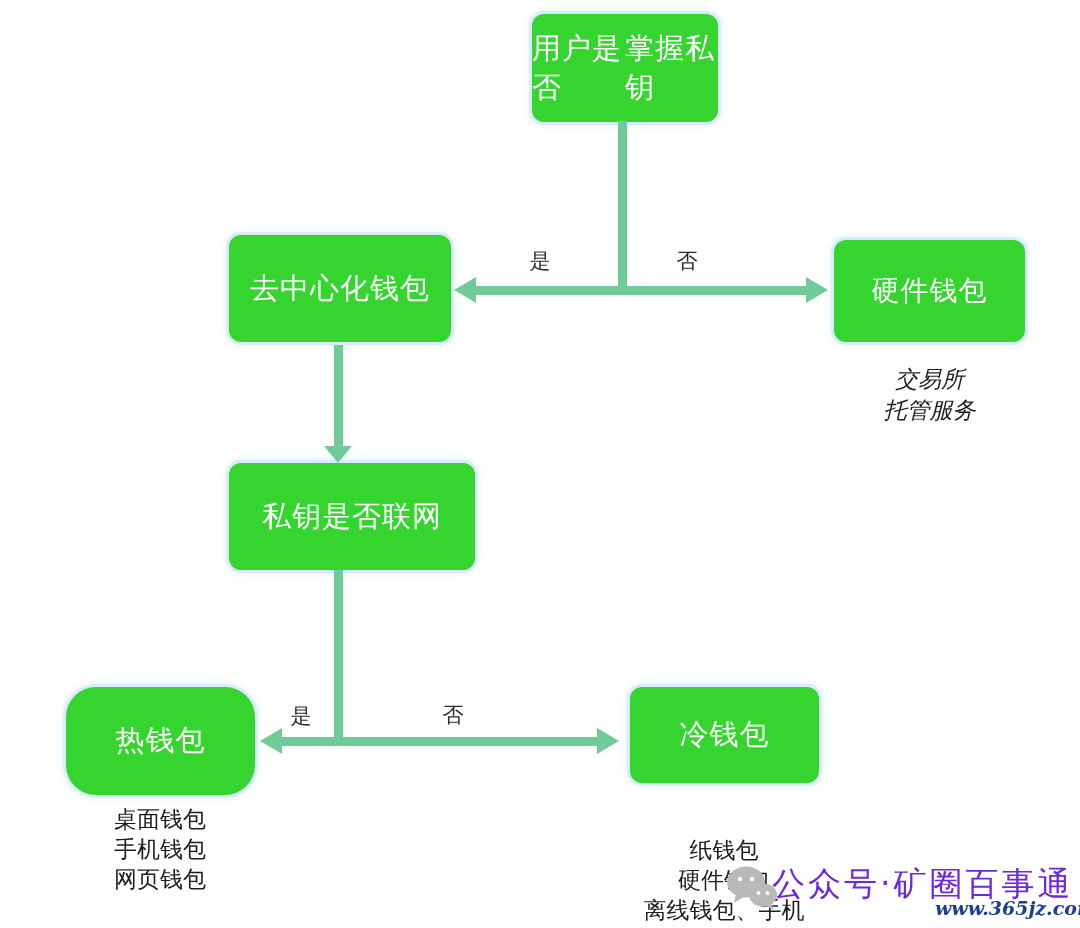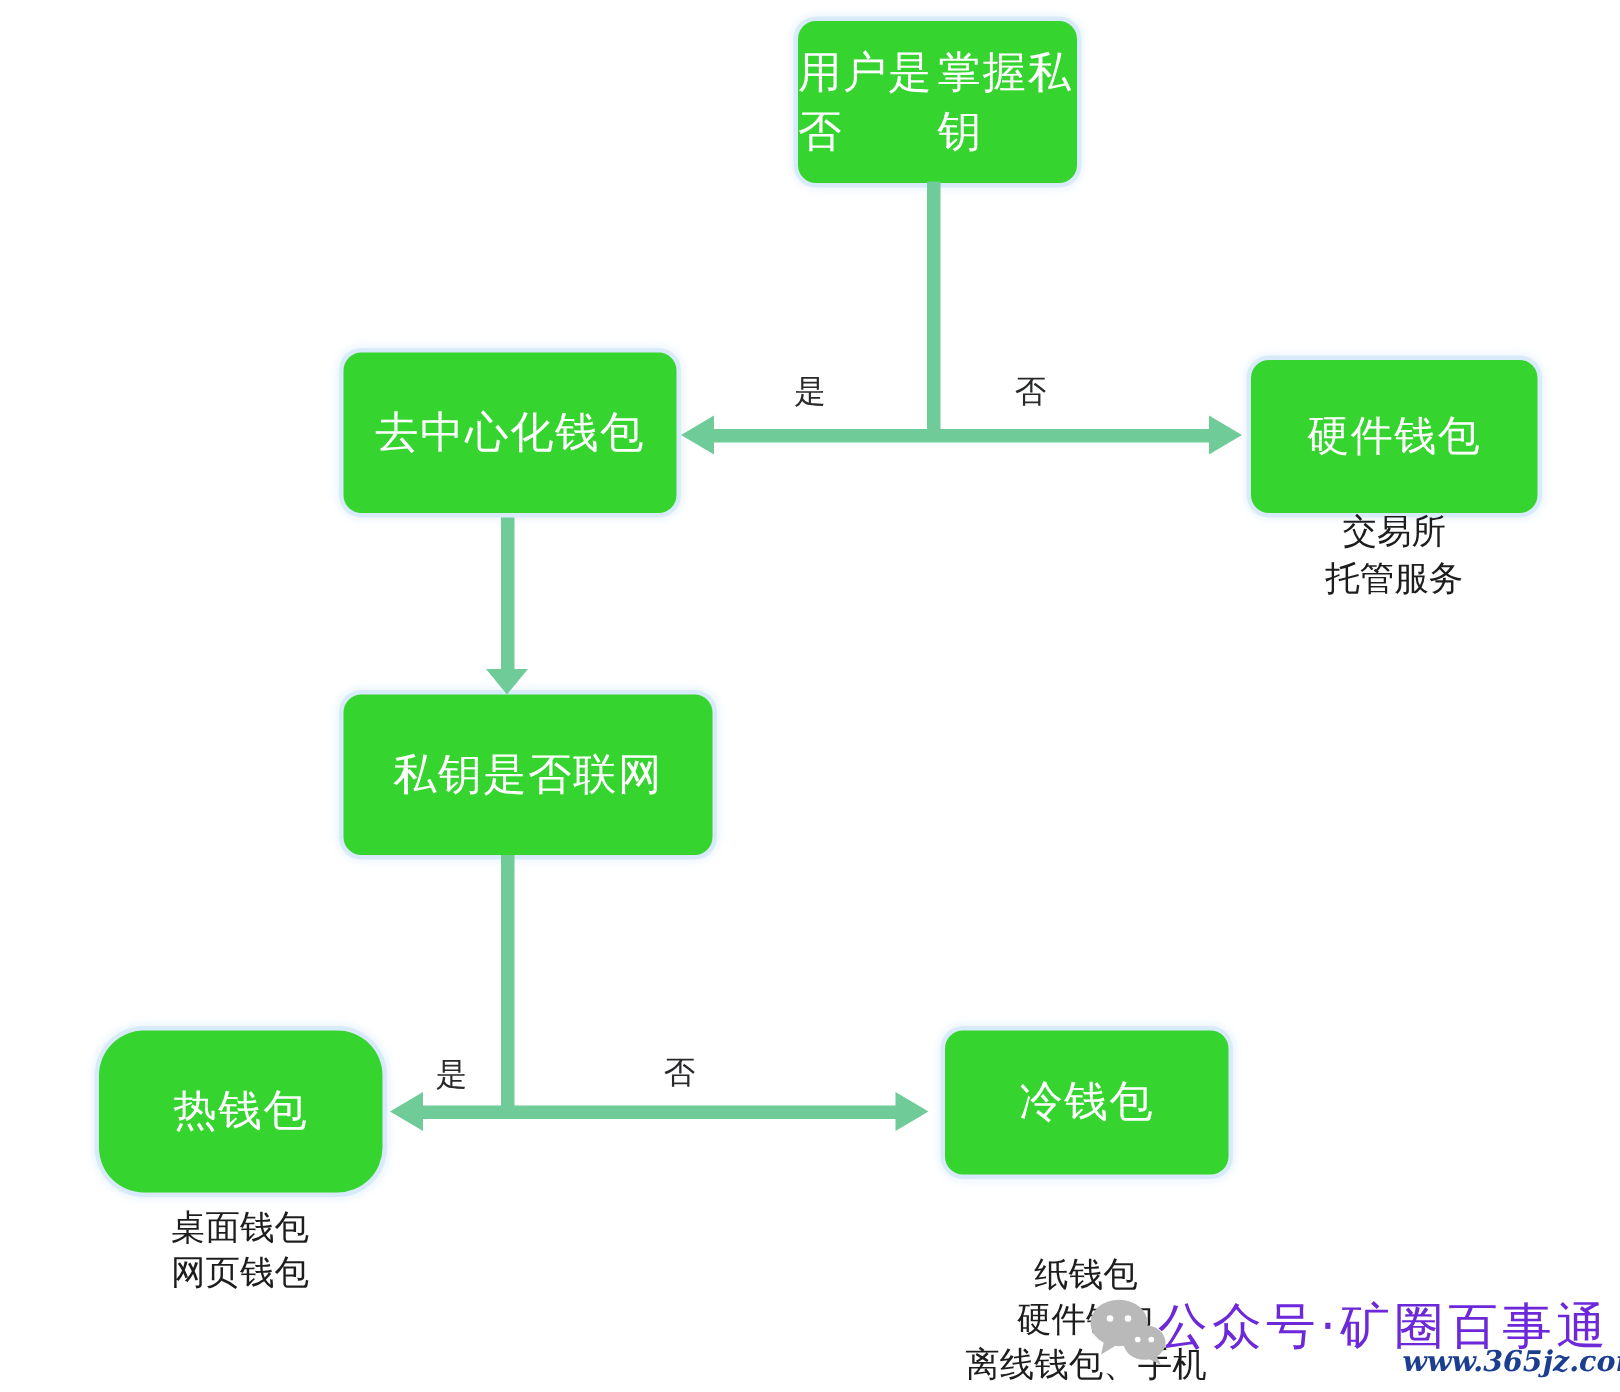--- a/index.html
+++ b/index.html
@@ -80,27 +80,28 @@
 <div class="edge" style="left:334px;top:345px;width:9px;height:103px;"></div>
 <div class="arrowhead ah-down" style="left:324px;top:446px;"></div>
 
 <div class="edge" style="left:334px;top:570px;width:9px;height:176px;"></div>
 <div class="edge" style="left:281px;top:737px;width:318px;height:9px;"></div>
 <div class="arrowhead ah-left" style="left:260px;top:728px;"></div>
 <div class="arrowhead ah-right" style="left:597px;top:728px;"></div>
 <div class="edge-label" style="left:276px;top:702px;">是</div>
 <div class="edge-label" style="left:428px;top:701px;">否</div>
 
-<div class="sublist" style="left:834px;top:340px;width:191px;line-height:31px;">
+<div class="sublist" style="left:834px;top:364px;width:191px;line-height:31px;font-style:italic;">
   <div>交易所</div>
   <div>托管服务</div>
 </div>
 
 <div class="sublist" style="left:40px;top:804px;width:240px;">
   <div>桌面钱包</div>
+  <div>手机钱包</div>
   <div>网页钱包</div>
 </div>
 
 <div class="sublist" style="left:594px;top:803px;width:260px;margin-top:32px;">
   <div>纸钱包</div>
   <div>硬件钱包</div>
   <div>离线钱包、手机</div>
 </div>
 
 <svg class="wechat-icon" viewBox="0 0 52 44">

